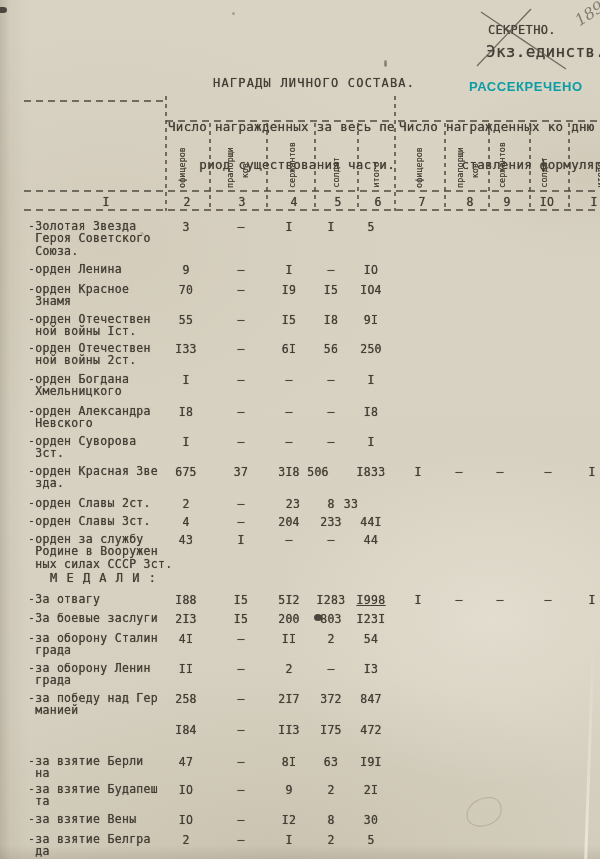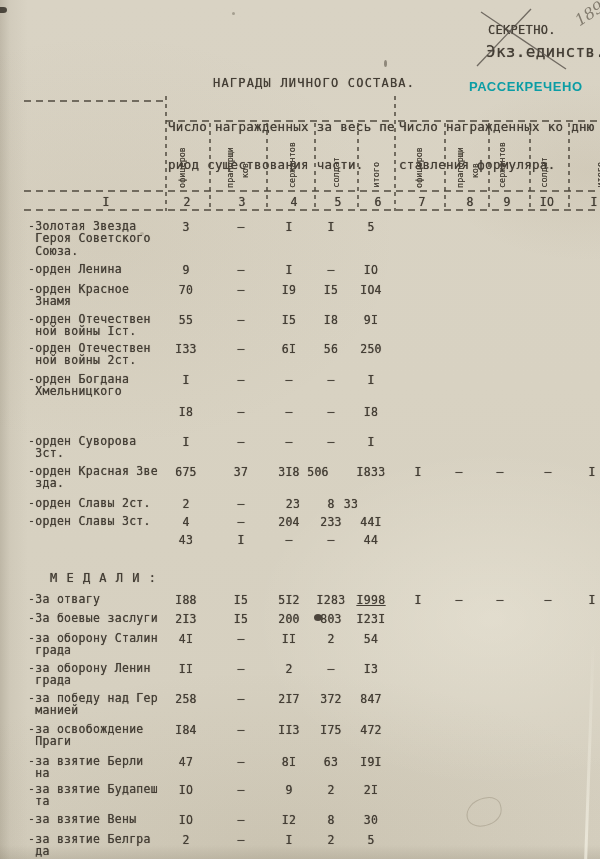--- a/index.html
+++ b/index.html
@@ -21,21 +21,21 @@
   .hline{ position:absolute; height:2px; opacity:.72;
     background:repeating-linear-gradient(90deg,#4a4439 0 7px, transparent 7px 12px); }
   .vline{ position:absolute; width:2px; opacity:.72;
     background:repeating-linear-gradient(180deg,#4a4439 0 4px, transparent 4px 8px); }
   .vlabel{ position:absolute; writing-mode:vertical-rl; transform:rotate(180deg);
     font-size:8.5px; letter-spacing:0px; color:#4a443a; text-shadow:0 0 0.6px rgba(66,60,50,0.8); }
   .colnum{ position:absolute; top:195px; transform:translateX(-50%); font-size:11.5px; }
   .row{ position:absolute; left:0; width:600px; height:12px; }
   .rname{ position:absolute; left:28px; top:0; white-space:pre; font-size:11.5px; line-height:12.3px; }
   .cv{ position:absolute; top:0; transform:translateX(-50%); font-size:11.5px; }
-  .ghead{ position:absolute; font-size:12.5px; line-height:12.5px; white-space:pre; }
+  .ghead{ position:absolute; font-size:12.5px; line-height:12.5px; white-space:pre;text-align:right; }
   .stain{ position:absolute; border-radius:50%; pointer-events:none; }
 </style>
 </head>
 <body>
 
 <div class="page">
 
   <div class="abs" style="left:574px;top:4px;transform:rotate(-33deg);font-family:'DejaVu Serif',serif;font-style:italic;font-size:16px;color:#6e675a;opacity:.8;">189</div>
 
   <div class="abs tw" style="left:488px;top:23px;font-size:12px;">СЕКРЕТНО.</div>
@@ -158,20 +158,22 @@
     <div class="row" style="top: 373px;">
       <div class="rname tw">-орден Богдана
  Хмельницкого</div>
       <div class="cv tw" style="left: 186px;">I</div>
       <div class="cv tw" style="left: 241px;">–</div>
       <div class="cv tw" style="left: 289px;">–</div>
       <div class="cv tw" style="left: 331px;">–</div>
       <div class="cv tw" style="left: 371px;">I</div>
     </div>
     <div class="row" style="top: 405px;">
+      <div class="rname tw">-орден Александра
+ Невского</div>
       <div class="cv tw" style="left: 186px;">I8</div>
       <div class="cv tw" style="left: 241px;">–</div>
       <div class="cv tw" style="left: 289px;">–</div>
       <div class="cv tw" style="left: 331px;">–</div>
       <div class="cv tw" style="left: 371px;">I8</div>
     </div>
     <div class="row" style="top: 435px;">
       <div class="rname tw">-орден Суворова
  3ст.</div>
       <div class="cv tw" style="left: 186px;">I</div>
@@ -204,20 +206,23 @@
     </div>
     <div class="row" style="top: 515px;">
       <div class="rname tw">-орден Славы 3ст.</div>
       <div class="cv tw" style="left: 186px;">4</div>
       <div class="cv tw" style="left: 241px;">–</div>
       <div class="cv tw" style="left: 289px;">204</div>
       <div class="cv tw" style="left: 331px;">233</div>
       <div class="cv tw" style="left: 371px;">44I</div>
     </div>
     <div class="row" style="top: 533px;">
+      <div class="rname tw">-орден за службу
+ Родине в Вооружен
+ ных силах СССР 3ст.</div>
       <div class="cv tw" style="left: 186px;">43</div>
       <div class="cv tw" style="left: 241px;">I</div>
       <div class="cv tw" style="left: 289px;">–</div>
       <div class="cv tw" style="left: 331px;">–</div>
       <div class="cv tw" style="left: 371px;">44</div>
     </div>
     <div class="row" style="top: 593px;">
       <div class="rname tw">-За отвагу</div>
       <div class="cv tw" style="left: 186px;">I88</div>
       <div class="cv tw" style="left: 241px;">I5</div>
@@ -259,22 +264,20 @@
     <div class="row" style="top: 692px;">
       <div class="rname tw">-за победу над Гер
  манией</div>
       <div class="cv tw" style="left: 186px; text-align: center;">258</div>
       <div class="cv tw" style="left: 241px;">–</div>
       <div class="cv tw" style="left: 289px;">2I7</div>
       <div class="cv tw" style="left: 331px;">372</div>
       <div class="cv tw" style="left: 371px;">847</div>
     </div>
     <div class="row" style="top: 723px;">
-      <div class="rname tw">-за освобождение
- Праги</div>
       <div class="cv tw" style="left: 186px;">I84</div>
       <div class="cv tw" style="left: 241px;">–</div>
       <div class="cv tw" style="left: 289px;">II3</div>
       <div class="cv tw" style="left: 331px;">I75</div>
       <div class="cv tw" style="left: 371px;">472</div>
     </div>
     <div class="row" style="top: 755px;">
       <div class="rname tw">-за взятие Берли
  на</div>
       <div class="cv tw" style="left: 186px;">47</div>

